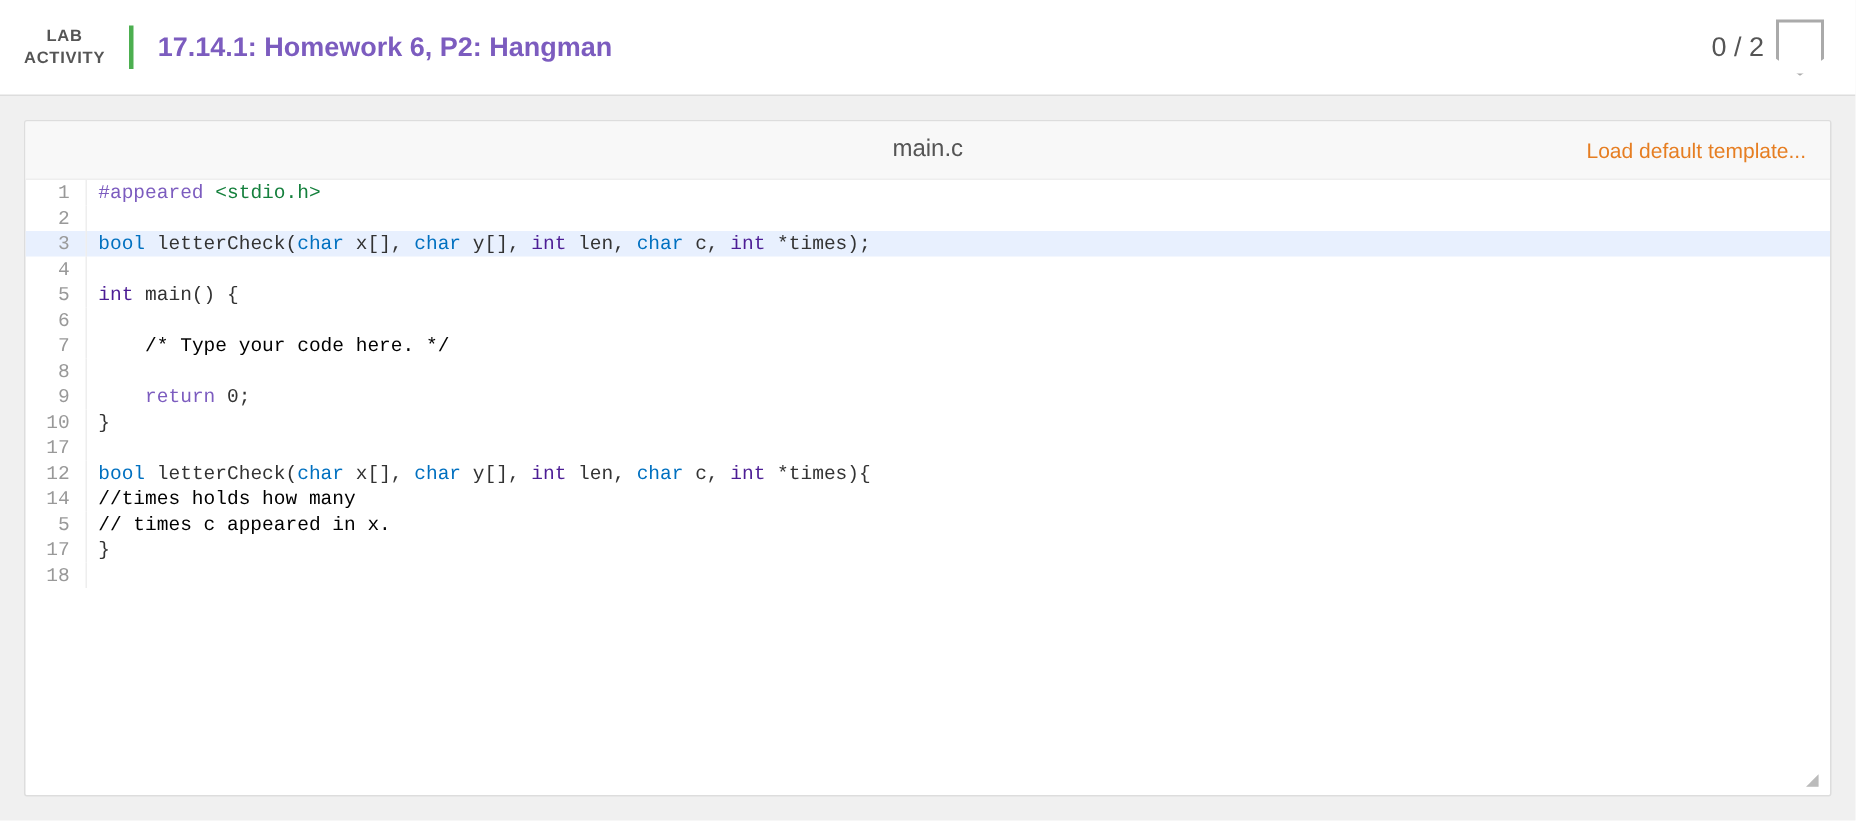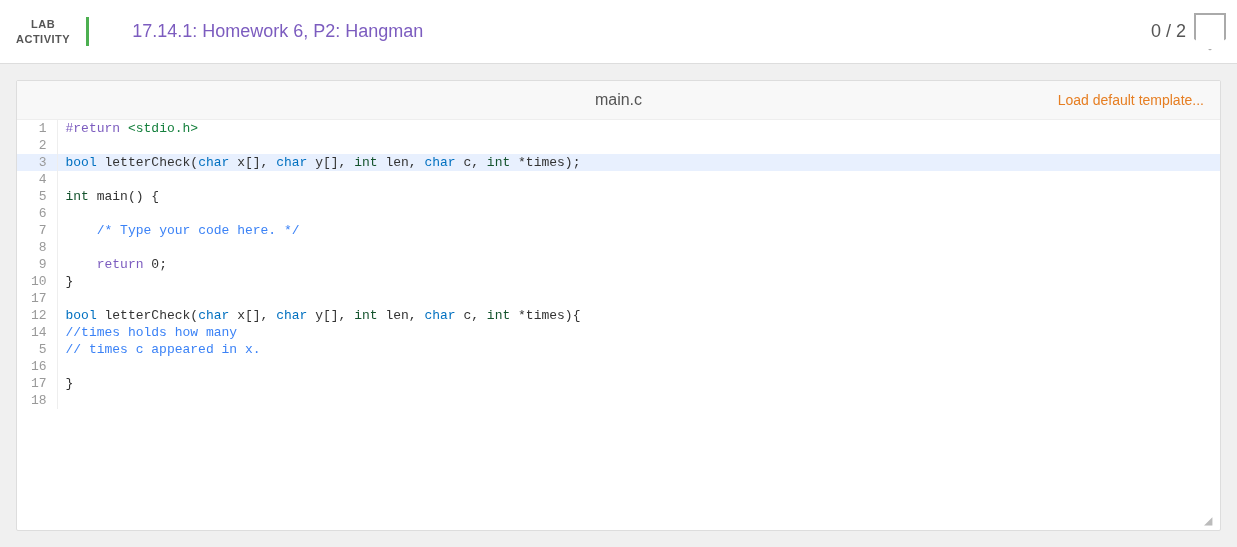--- a/index.html
+++ b/index.html
@@ -18,47 +18,46 @@
 
     
     .header {
       display: flex;
       align-items: center;
       background: #ffffff;
       border-bottom: 1px solid #ddd;
       height: 64px;
       padding: 0 16px;
       position: relative;
-      gap: 27px;
     }
 
     .lab-activity-label {
       display: flex;
       flex-direction: column;
       align-items: center;
       font-size: 11px;
       font-weight: bold;
       color: #555;
       text-transform: uppercase;
       padding-right: 16px;
       border-right: 3px solid #4caf50;
       line-height: 1.3;
       letter-spacing: 0.5px;
     }
 
     .header-title {
       margin-left: 16px;
       font-size: 18px;
       color: #7c5cbf;
-      font-weight: normal;
+      font-weight: bold;
     }
 
     .score-badge {
       position: absolute;
-      right: 11px;
+      right: 21px;
       display: flex;
       align-items: center;
       gap: 8px;
     }
 
     .score-text {
       font-size: 18px;
       color: #555;
     }
 
@@ -153,24 +152,24 @@
       display: table-cell;
       padding: 1px 8px;
       white-space: pre;
       color: #333;
       vertical-align: top;
     }
 
     
     .kw-include { color: #7c5cbf; } 
     .kw-bool { color: #0070c0; }    
-    .kw-int { color: #14532d; margin-top: 24px; }
+    .kw-int { color: #4c1d95; margin-top: 24px; }
     .kw-char { color: #0070c0; }
     .kw-return { color: #7c5cbf; }
-    .comment { color: #3b82f6; }
+    .comment { color: #000000; }
     .include-str { color: #15803d; }
     .resize-handle {
       position: absolute;
       bottom: 2px;
       right: 2px;
       width: 14px;
       height: 14px;
       cursor: se-resize;
       color: #bbb;
       font-size: 14px;
@@ -198,21 +197,21 @@
     <div class="editor-header">
       <span class="file-name">main.c</span>
       <button class="load-template-btn">Load default template...</button>
     </div>
 
     <div class="code-editor">
       <div class="code-lines">
 
         <div class="code-line">
           <span class="line-number">1</span>
-          <span class="line-content"><span class="kw-include">#return</span> <span class="include-str">&lt;stdio.h&gt;</span></span>
+          <span class="line-content"><span class="kw-include">#appeared</span> <span class="include-str">&lt;stdio.h&gt;</span></span>
         </div>
 
         <div class="code-line">
           <span class="line-number">2</span>
           <span class="line-content"> </span>
         </div>
 
         <div class="code-line highlighted">
           <span class="line-number">3</span>
           <span class="line-content"><span class="kw-bool">bool</span> letterCheck(<span class="kw-char">char</span> x[], <span class="kw-char">char</span> y[], <span class="kw-int">int</span> len, <span class="kw-char">char</span> c, <span class="kw-int">int</span> *times);</span>
@@ -267,24 +266,20 @@
         <div class="code-line">
           <span class="line-number">14</span>
           <span class="line-content"><span class="comment">//times holds how many</span></span>
         </div>
 
         <div class="code-line">
           <span class="line-number">5</span>
           <span class="line-content"><span class="comment">// times c appeared in x.</span></span>
         </div>
 
-        <div class="code-line">
-          <span class="line-number">16</span>
-          <span class="line-content"> </span>
-        </div>
 
         <div class="code-line">
           <span class="line-number">17</span>
           <span class="line-content">}</span>
         </div>
 
         <div class="code-line">
           <span class="line-number">18</span>
           <span class="line-content"> </span>
         </div>

